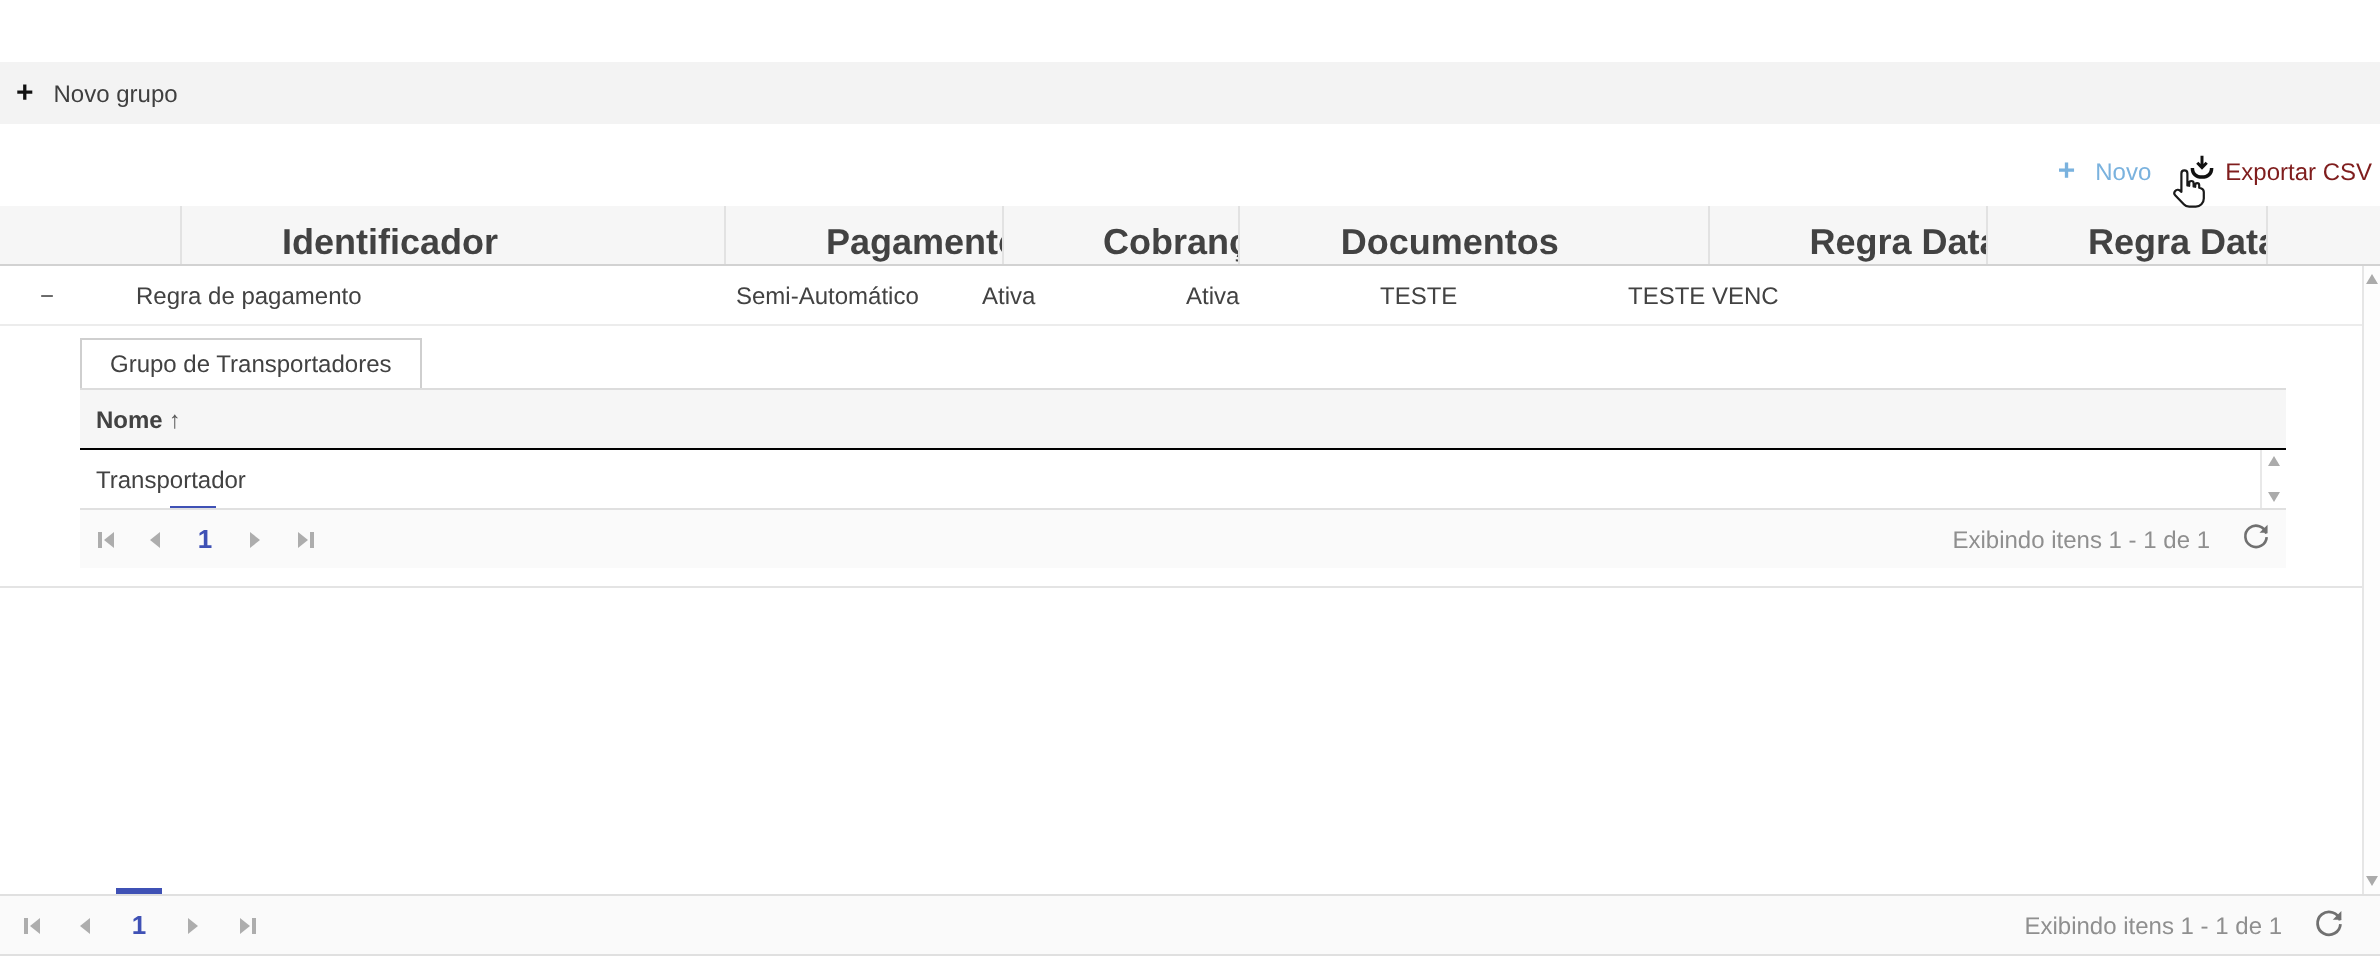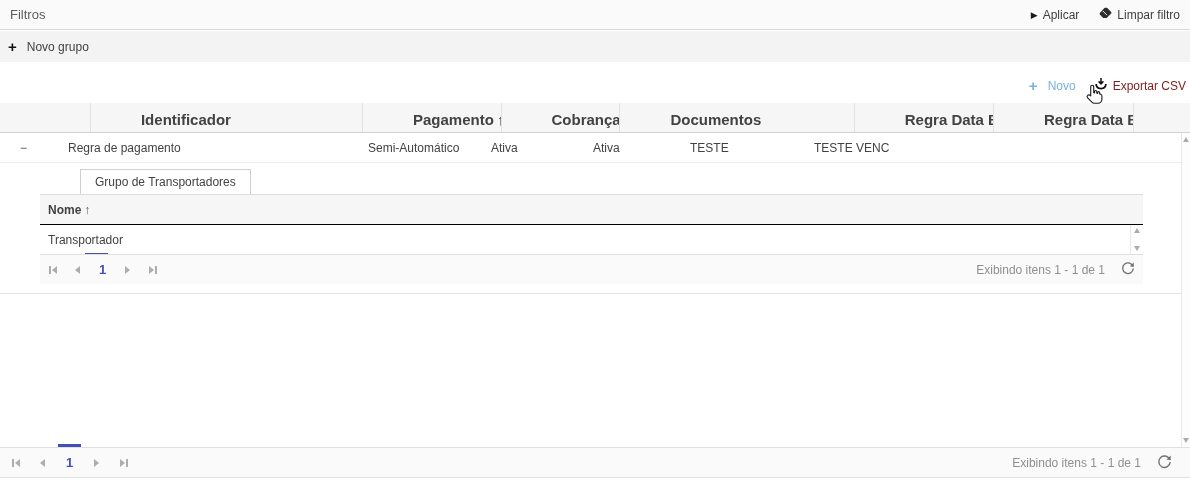--- a/index.html
+++ b/index.html
@@ -25,37 +25,37 @@
   
   .grid-toolbar { position:absolute; right:4px; top:77px; display:flex; gap:18px; align-items:center; }
   .link-new { color:#7ab2de; }
   .link-new .plus-icon { color:#7ab2de; font-weight:bold; }
   .export-btn { color:#7f1d1d; }
 
   
   .grid { position:absolute; left:0; top:103px; width:1190px; height:375px; }
   .hrow { position:absolute; left:0; top:0; width:1190px; height:30px; background:#f6f6f6;
           border-bottom:1px solid #d2d2d2; display:flex; }
-  .hcell { padding:8px 6px 0 8px; font-weight:bold; font-size:15px; color:#424242;
+  .hcell { padding:8px 6px 0 8px; font-weight:bold; font-size:18px; color:#424242;
            border-right:1px solid #e2e2e2; white-space:nowrap; overflow:hidden;margin-left:42px; }
   .hfill { border-right:none; }
   .c0{width:60px;} .c1{width:300px;} .c2{width:123px;} .c3{width:102px;} .c4{width:97px;}
   .c5{width:250px;} .c6{width:124px;} .c7{width:125px;} .cf{width:9px;}
   .sort-arrow { font-weight:normal; color:#5a5a5a; margin-left:3px; }
 
   .drow { position:absolute; left:0; top:30px; width:1181px; height:30px; background:#fff;
           border-bottom:1px solid #ececec; display:flex; }
   .dcell { padding:8px 6px 0 8px; font-size:12px; color:#424242; white-space:nowrap; overflow:hidden; }
   .expand-cell { padding-left:20px; color:#555; cursor:pointer; }
 
   
   .detail-row { position:absolute; left:0; top:60px; width:1181px; height:131px; background:#fff;
                 border-bottom:1px solid #e4e4e4; }
   .tabs { position:absolute; left:40px; top:6px; height:25px; display:flex; }
-  .tab { padding:0 14px; display:flex; align-items:center; font-size:12px; color:#424242; cursor:pointer;margin-left:40px; }
+  .tab { padding:0 14px; display:flex; align-items:center; font-size:12px; color:#424242; cursor:pointer; }
   .tab.active { background:#fff; border:1px solid #cfcfcf; border-bottom:none; }
 
   .subgrid { position:absolute; left:40px; top:31px; width:1103px; border-top:1px solid #dcdcdc; }
   .sub-hrow { height:30px; background:#f6f6f6; border-bottom:1px solid #000000; display:flex;
               align-items:center; padding-left:8px; font-weight:bold; color:#424242; }
   .sub-body { position:relative; height:29px; background:#fff; }
   .sub-cell { padding-top:8px; padding-left:8px; white-space:nowrap; }
   .sub-vscroll { position:absolute; right:0; top:0; width:13px; height:29px; border-left:1px solid #e8e8e8;
                  display:flex; flex-direction:column; justify-content:space-between;
                  align-items:center; padding:3px 0; background:#fff; }
@@ -92,38 +92,20 @@
   .tri-d { width:0; height:0; border-left:3.5px solid transparent; border-right:3.5px solid transparent;
            border-top:5px solid #ababab; }
 
   .cursor { position:absolute; left:1086px; top:84px; pointer-events:none; z-index:50; }
 </style>
 </head>
 <body>
 
 <div class="app">
 
-  <div class="filter-bar">
-    <span class="filter-title">Filtros</span>
-    <div class="filter-actions">
-      <button class="btn-plain">
-        <span class="play-icon">▶</span>
-        <span>Aplicar</span>
-      </button>
-      <button class="btn-plain">
-        <span>
-          <svg width="13" height="12" viewBox="0 0 16 14">
-              <path d="M10.2.9 15 5.7c.5.5.5 1.3 0 1.8L9.4 13H5.2L1 8.8c-.5-.5-.5-1.3 0-1.8L6.6.9c.5-.5 3.1-.5 3.6 0z" fill="#2e2e2e"></path>
-              <path d="M4.6 4.4 9.9 9.7" stroke="#fafafa" stroke-width="1.2"></path>
-            </svg>
-        </span>
-        <span>Limpar filtro</span>
-      </button>
-    </div>
-  </div>
 
   <div class="group-band">
     <button class="btn-plain">
       <span class="plus-icon">+</span>
       <span>Novo grupo</span>
     </button>
   </div>
 
   <div class="grid-toolbar">
     <button class="btn-plain link-new">

